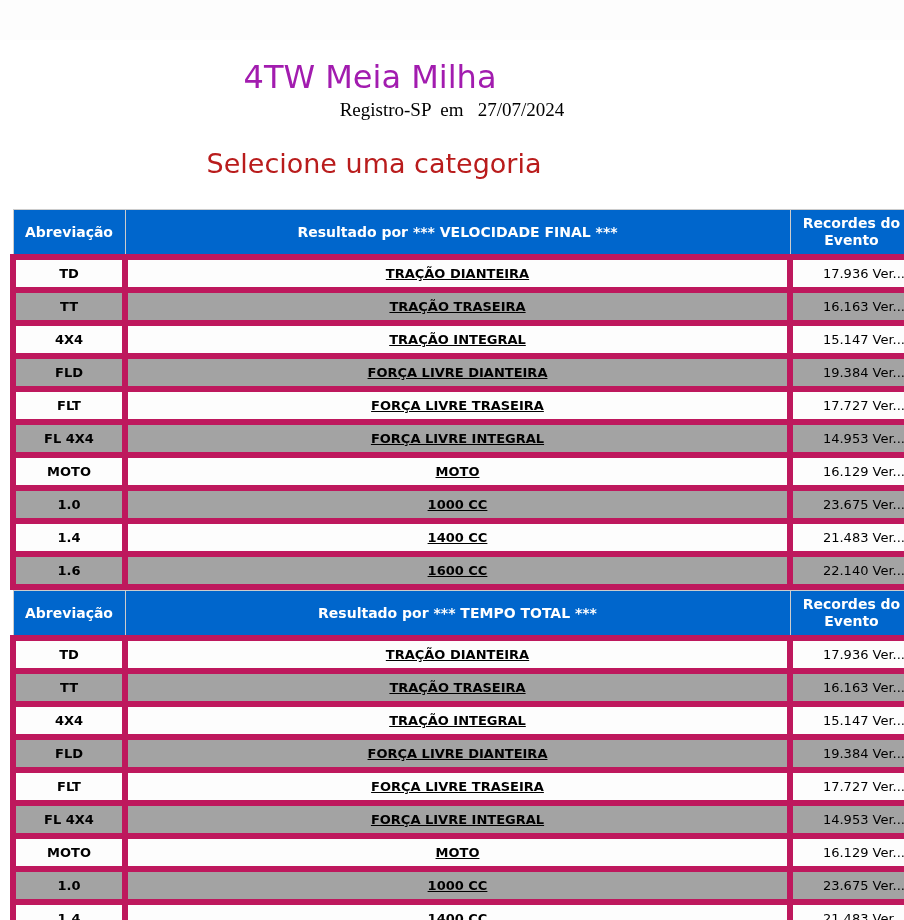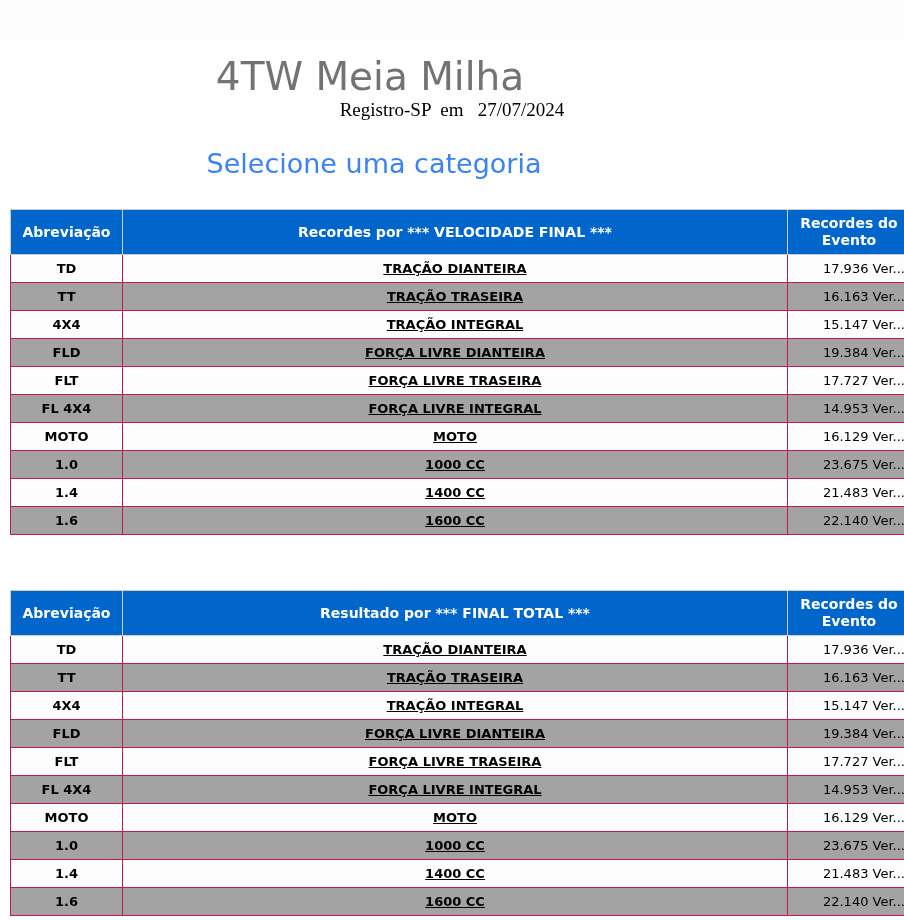--- a/index.html
+++ b/index.html
@@ -1,42 +1,42 @@
 <!DOCTYPE html>
 <html><head>
 <meta charset="utf-8">
 <style>
   html, body { margin: 0; padding: 0; background: #ffffff; }
   body { width: 904px; height: 920px; overflow: hidden; position: relative; }
   .top-strip { height: 40px; background: #fdfdfd; }
   .title {
     position: absolute; top: 56px; left: 0; width: 740px; text-align: center;
-    font-family: "DejaVu Sans", sans-serif; font-size: 39px; color: #737373; line-height: 42px;
+    font-family: "DejaVu Sans", sans-serif; font-size: 32px; color: #a21caf; line-height: 42px;
   }
   .subtitle {
     position: absolute; top: 98px; left: 0; width: 904px; text-align: center;
     font-family: "Liberation Serif", serif; font-size: 19px; color: #000; line-height: 24px;
     white-space: pre;
   }
   .select-heading {
     position: absolute; top: 146px; left: 0; width: 748px; text-align: center;
-    font-family: "DejaVu Sans", sans-serif; font-size: 27px; color: #3b82f6; line-height: 36px;
+    font-family: "DejaVu Sans", sans-serif; font-size: 27px; color: #b91c1c; line-height: 36px;
   }
   table.cat {
     position: absolute; left: 10px; width: 900px;
     border-collapse: collapse; table-layout: fixed;
     font-family: "DejaVu Sans", sans-serif;
   }
   table.cat th {
     background: #0066cc; color: #ffffff; font-weight: bold; font-size: 14px;
     height: 44px; padding: 0 4px; border: 1px solid #cccccc; text-align: center;
     line-height: 17px;
   }
   table.cat td {
-    height: 27px; padding: 0 5px; border: 1px solid #be185d; font-size: 13px; color: #000;
+    height: 27px; padding: 0 5px; border: 6px solid #be185d; font-size: 13px; color: #000;
   }
   table.cat tr.odd td { background: #fdfdfd; }
   table.cat tr.even td { background: #a3a3a3; }
   td.abbr, td.name { font-weight: bold; text-align: center; }
   td.abbr { font-size: 13px; }
   td.name { font-size: 13px; text-decoration: underline; }
   td.rec { text-align: right; font-size: 14px; white-space: nowrap; overflow: hidden; }
   col.c1 { width: 112px; }
   col.c2 { width: 665px; }
   col.c3 { width: 123px; }
@@ -55,21 +55,21 @@
 
 <table class="cat" id="table1">
   <colgroup>
       <col class="c1">
       <col class="c2">
       <col class="c3">
     </colgroup>
   <thead>
     <tr>
       <th>Abreviação</th>
-      <th>Recordes por *** VELOCIDADE FINAL ***</th>
+      <th>Resultado por *** VELOCIDADE FINAL ***</th>
       <th>Recordes do Evento</th>
     </tr>
   </thead>
   <tbody id="tbody1">
       <tr class="data-row odd">
         <td class="abbr">TD</td>
         <td class="name">TRAÇÃO DIANTEIRA</td>
         <td class="rec">17.936 Ver...</td>
       </tr>
       <tr class="data-row even">
@@ -122,21 +122,21 @@
 
 <table class="cat" id="table2">
   <colgroup>
       <col class="c1">
       <col class="c2">
       <col class="c3">
     </colgroup>
   <thead>
     <tr>
       <th>Abreviação</th>
-      <th>Resultado por *** FINAL TOTAL ***</th>
+      <th>Resultado por *** TEMPO TOTAL ***</th>
       <th>Recordes do Evento</th>
     </tr>
   </thead>
   <tbody id="tbody2">
       <tr class="data-row odd">
         <td class="abbr">TD</td>
         <td class="name">TRAÇÃO DIANTEIRA</td>
         <td class="rec">17.936 Ver...</td>
       </tr>
       <tr class="data-row even">

